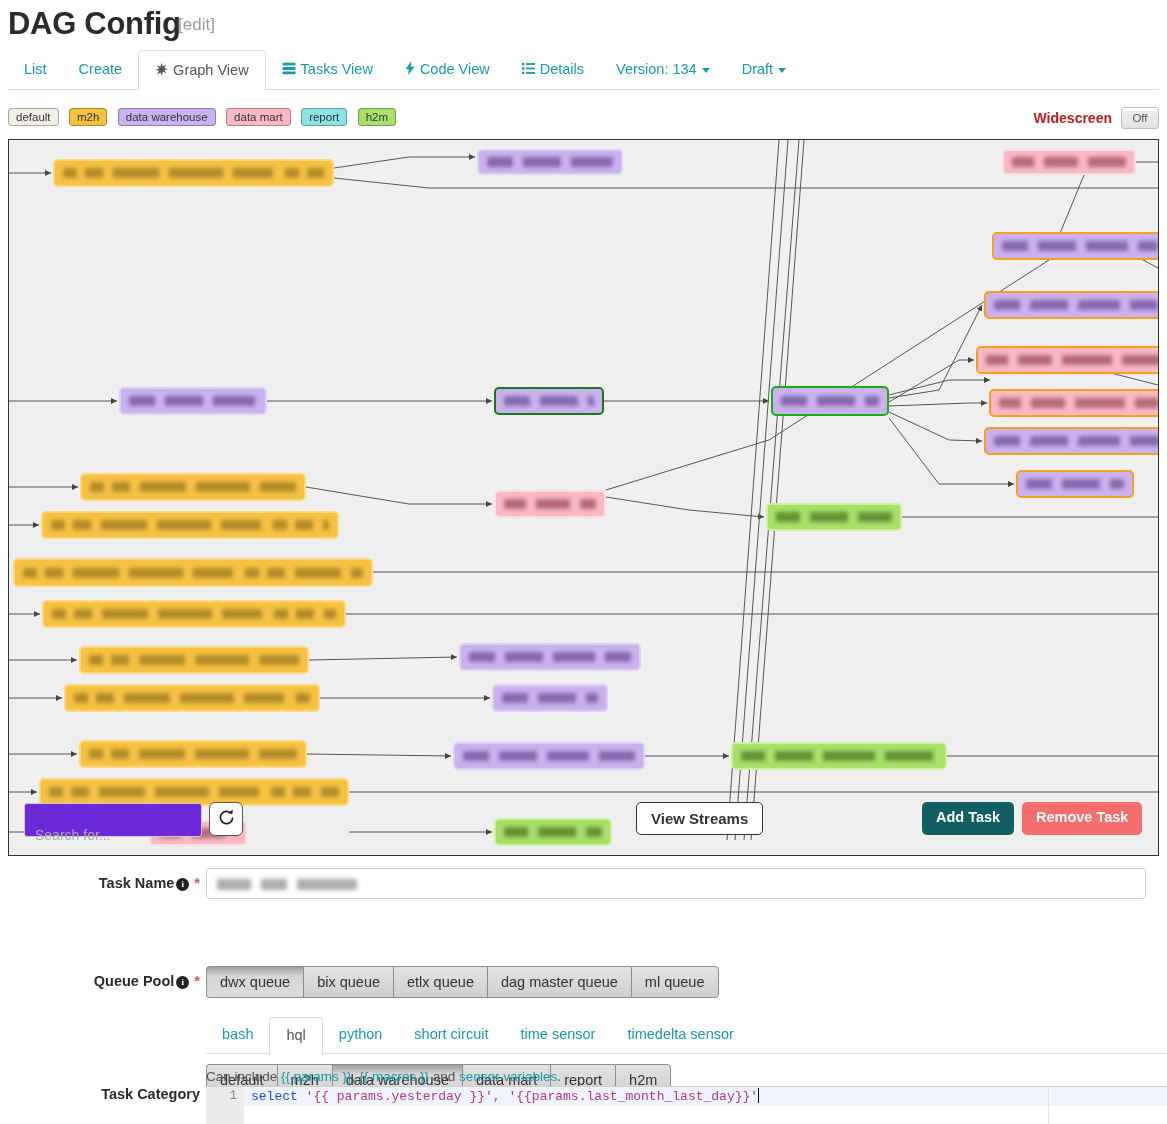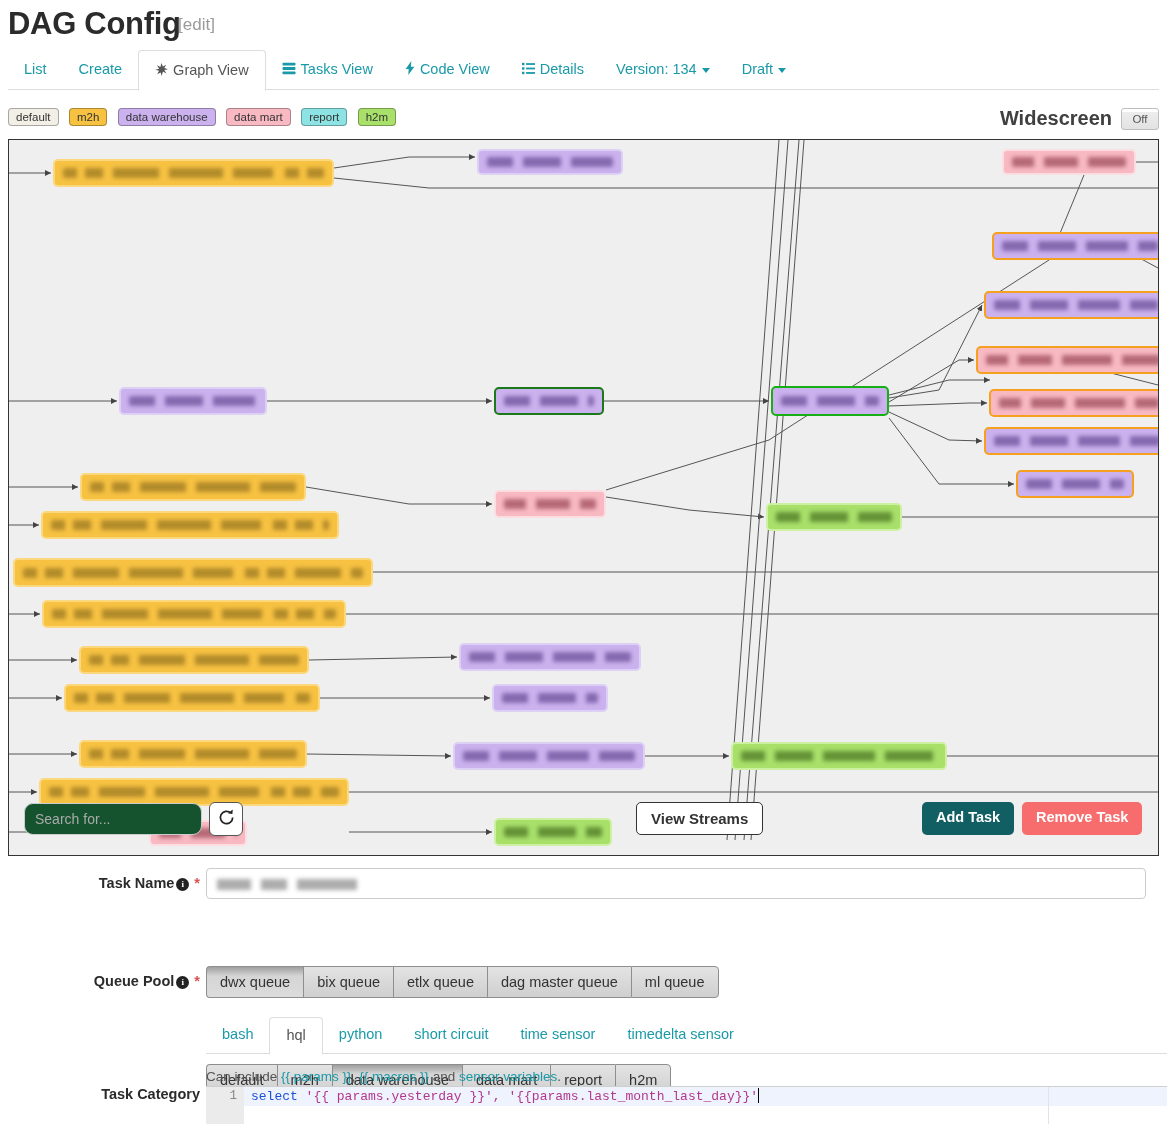--- a/index.html
+++ b/index.html
@@ -48,21 +48,21 @@
   
   .legend { position: absolute; left: 8px; top: 108px; height: 20px; }
   .pill {
     display:inline-block; height: 18px; line-height: 17px;
     padding: 0 7px; font-size: 11.5px; border-radius: 4px;
     border: 1px solid rgba(0,0,0,0.30); margin-right: 6px;
     color:#333; vertical-align: top;
   }
 
   .widescreen-wrap { position:absolute; right: 8px; top: 107px; }
-  .widescreen-label { font-size: 20px; font-weight: bold; color:#404040; vertical-align: middle; text-align: center; }
+  .widescreen-label { font-size: 14px; font-weight: bold; color:#b91c1c; vertical-align: middle; text-align: center; }
   .ws-toggle {
     display:inline-block; width: 38px; height: 22px; margin-left: 9px;
     border: 1px solid #bdbdbd; border-radius: 3px;
     background: linear-gradient(#ffffff 0%, #ffffff 14%, #ededed 15%, #e2e2e2 100%);
     font-size: 11.5px; color:#555; text-align:center; line-height: 21px;
     vertical-align: middle; box-shadow: inset 0 1px 0 #fff;
   }
   .ws-toggle::before{
     content:""; position:absolute; margin-left:-16px; width:5px; height:20px;
     background:#fff;
@@ -93,23 +93,23 @@
   .n-pink .blur { background: repeating-linear-gradient(90deg,#8d3a48 0 22px, transparent 22px 32px, #8d3a48 32px 66px, transparent 66px 76px, #8d3a48 76px 126px, transparent 126px 136px, #8d3a48 136px 180px, transparent 180px 190px); }
   .n-green { background:#a8e06a; border-color:#cdf0a2; }
   .n-green .blur { background: repeating-linear-gradient(90deg,#3c6418 0 24px, transparent 24px 34px, #3c6418 34px 72px, transparent 72px 82px, #3c6418 82px 134px, transparent 134px 144px, #3c6418 144px 192px, transparent 192px 202px); }
   .b-orange { border-color:#f6a020 !important; }
   .b-green  { border-color:#16b016 !important; }
   .b-dgreen { border-color:#1a7a1a !important; }
 
   
   .search-box {
     position:absolute; left: 24px; top: 803px;
-    width: 178px; height: 32px; background:#14532d;
-    border:1px solid #ccc; border-radius: 9px;
-    font-size: 14px; color:#aaa; padding: 0 10px; line-height: 30px;
+    width: 178px; height: 32px; background:#6d28d9;
+    border:1px solid #ccc; border-radius: 3px;
+    font-size: 14px; color:#aaa; padding: 16px 10px; line-height: 30px;
   }
   .refresh-btn {
     position:absolute; left: 209px; top: 802px;
     width: 34px; height: 34px; background:#fff;
     border:1px solid #555; border-radius: 6px;
     display:flex;align-items:center;justify-content:center;
   }
   .gbtn {
     position:absolute; height: 33px; line-height: 31px;
     border-radius: 5px; font-size: 14.5px; font-weight: bold;

